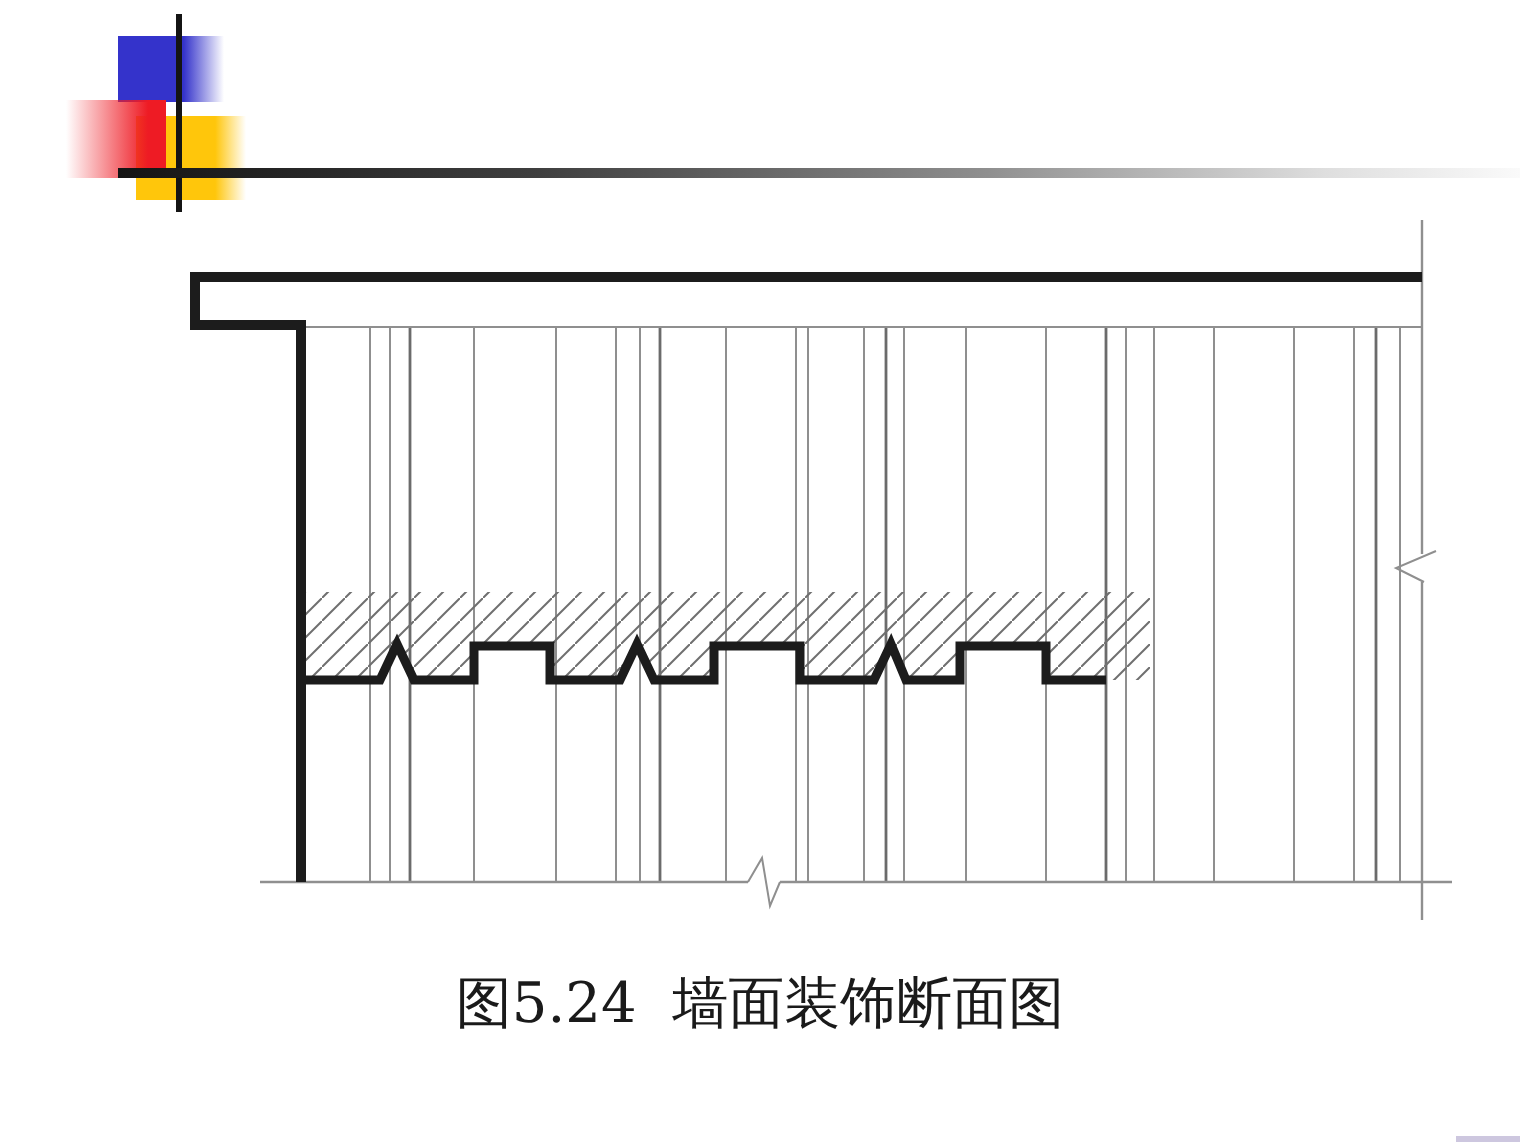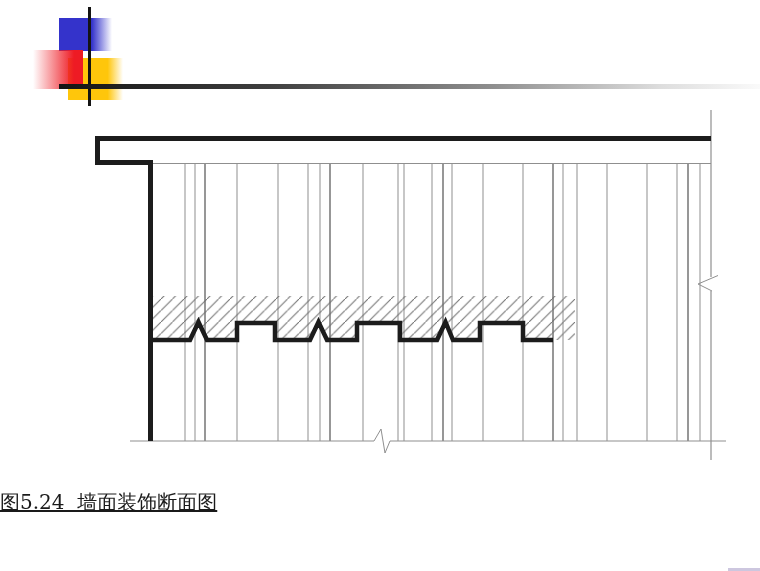--- a/index.html
+++ b/index.html
@@ -10,25 +10,24 @@
   }
   .logo-part{position:absolute;}
   .logo-blue{left:59px;top:18px;width:53px;height:33px;}
   .logo-red{left:33px;top:50px;width:50px;height:39px;}
   .logo-yellow{left:68px;top:58px;width:55px;height:42px;}
   .logo-vline{left:88px;top:7px;width:2.5px;height:99px;}
   .header-rule{position:absolute;left:59px;top:84px;width:701px;height:4.5px;}
   .drawing-svg{position:absolute;left:0;top:0;width:760px;height:571px;}
   .figure-caption{
     position:absolute;left:0;right:0;top:486px;height:32px;
-    text-align:left;
+    text-align:center;
     font-family:"DejaVu Serif","Liberation Serif",serif;
-    font-size:20px;line-height:32px;color:#1a1a1a;
+    font-size:28px;line-height:32px;color:#1a1a1a;
     white-space:pre;
-    text-decoration:underline;
   }
   .accent-bar{position:absolute;left:728px;top:568px;width:32px;height:3px;}
 </style>
 </head>
 <body style="background: rgb(255, 255, 255);">
 
 <div>
   <div class="logo-part logo-blue" style="background: linear-gradient(to right, rgb(52, 51, 203) 62%, rgba(52, 51, 203, 0) 100%);"></div>
   <div class="logo-part logo-yellow" style="background: linear-gradient(to right, rgb(255, 198, 11) 72%, rgba(255, 198, 11, 0) 100%);"></div>
   <div class="logo-part logo-red" style="background: linear-gradient(to left, rgb(238, 27, 36) 18%, rgba(238, 27, 36, 0) 100%);"></div>

